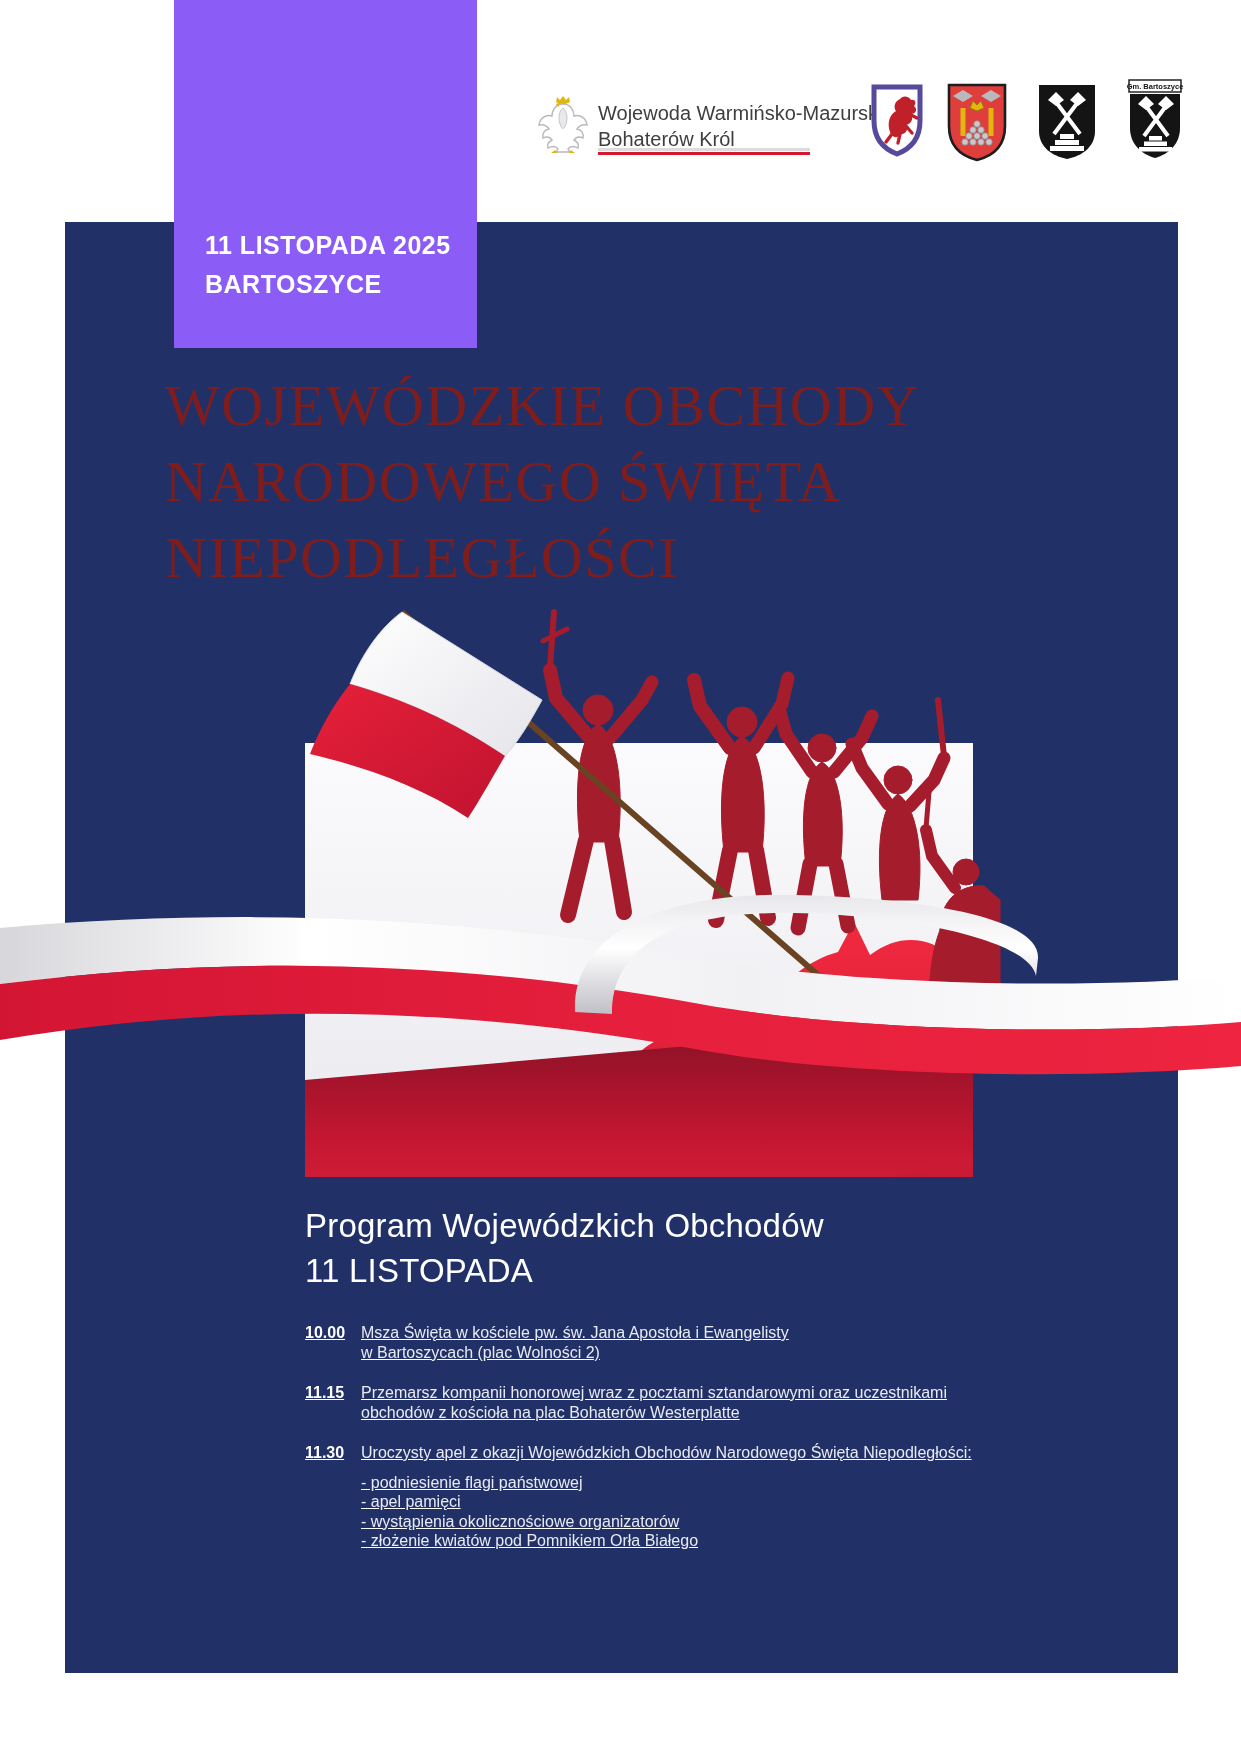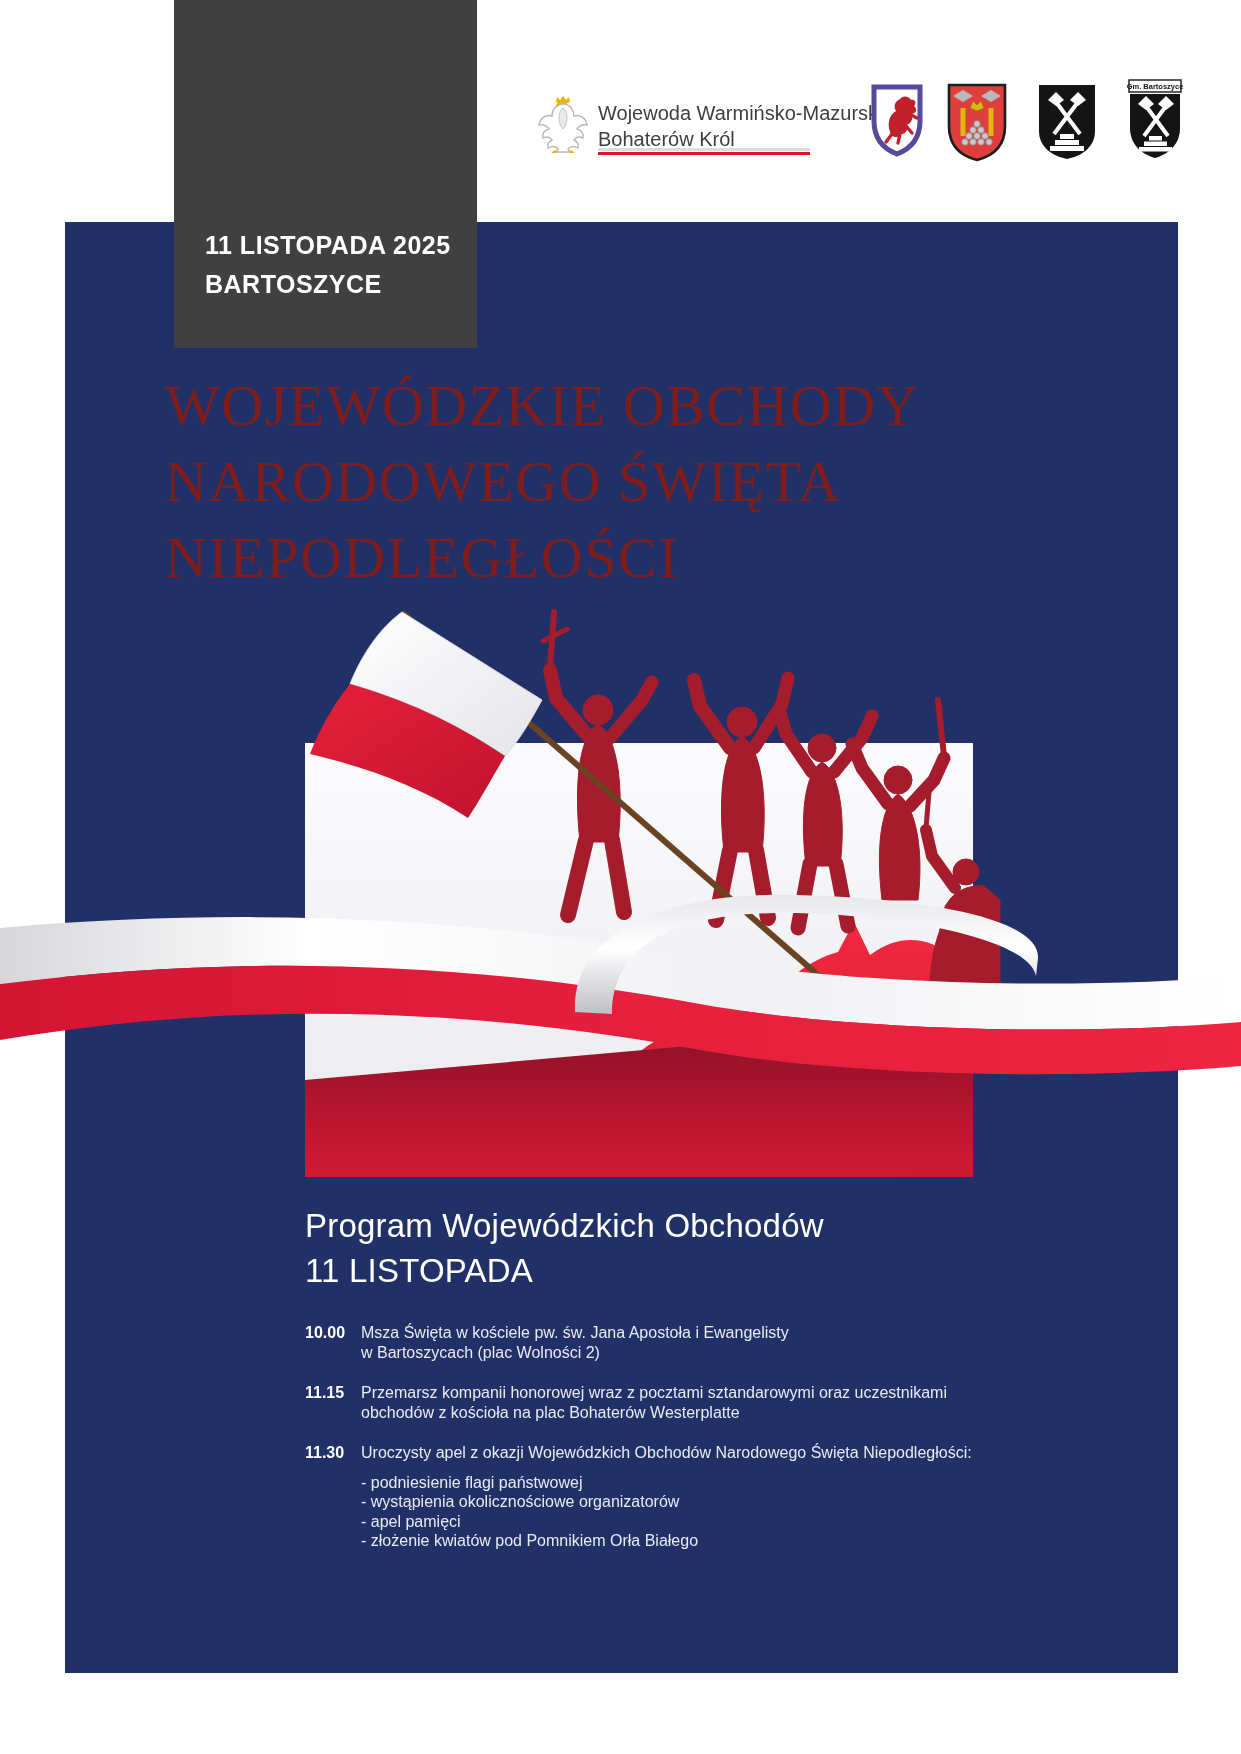--- a/index.html
+++ b/index.html
@@ -12,42 +12,42 @@
   .header-office{
     left:598px;top:100px;font-size:20px;line-height:26px;color:#3e3e3d;z-index:4;
   }
   .header-underline{left:598px;top:148px;width:212px;z-index:4;}
   .header-underline .ul-gray{height:3px;background:#dcdcdc;}
   .header-underline .ul-red{height:3px;background:#d6182e;margin-top:1px;}
   .eagle{left:536px;top:94px;z-index:4;}
   .crest{top:82px;z-index:4;}
   
   .banner{
-    left:174px;top:0;width:303px;height:348px;background:#404040;z-index:2;
+    left:174px;top:0;width:303px;height:348px;background:#8b5cf6;z-index:2;
   }
   .banner-text{
     position:absolute;left:31px;top:226px;color:#ffffff;font-weight:bold;
     font-size:25px;line-height:39px;letter-spacing:.5px;
   }
   
   .navy{
     left:65px;top:222px;width:1113px;height:1451px;background:#213167;z-index:1;
   }
   
   .main-title{
     left:165px;top:368px;z-index:4;color:#7f1d1d;
     font-family:"Liberation Serif",serif;font-size:58px;line-height:76px;letter-spacing:1.5px;
   }
   
   .art{left:0;top:0;z-index:3;pointer-events:none;}
   
   .program{left:305px;top:1203px;width:690px;z-index:4;color:#ffffff;}
   .program-heading{font-size:33px;line-height:45px;font-weight:normal;letter-spacing:.2px;}
   .program-schedule{margin-top:30px;font-size:16px;line-height:19.5px;}
-  .sched-item{display:flex;margin-bottom:21px;}
+  .sched-item{display:flex;margin-bottom:21px;text-decoration:underline;}
   .sched-time{flex:0 0 42px;margin-right:14px;font-weight:bold;color:#ffffff;}
   .sched-text{color:#e9ebf2;}
   .sched-sub{margin-top:10px;}
 </style>
 </head>
 <body>
 
 <div class="abs navy"></div>
 
 <div class="abs banner">
@@ -238,19 +238,19 @@
         <div class="sched-text">Msza Święta w kościele pw. św. Jana Apostoła i Ewangelisty<br>w Bartoszycach (plac Wolności 2)</div>
       </div>
       <div class="sched-item">
         <div class="sched-time">11.15</div>
         <div class="sched-text">Przemarsz kompanii honorowej wraz z pocztami sztandarowymi oraz uczestnikami<br>obchodów z kościoła na plac Bohaterów Westerplatte</div>
       </div>
       <div class="sched-item">
         <div class="sched-time">11.30</div>
         <div class="sched-text">Uroczysty apel z okazji Wojewódzkich Obchodów Narodowego Święta Niepodległości:<div class="sched-sub">
             <div>- podniesienie flagi państwowej</div>
+            <div>- apel pamięci</div>
             <div>- wystąpienia okolicznościowe organizatorów</div>
-            <div>- apel pamięci</div>
             <div>- złożenie kwiatów pod Pomnikiem Orła Białego</div>
           </div></div>
       </div>
     </div>
 </div>
 
 </body></html>

